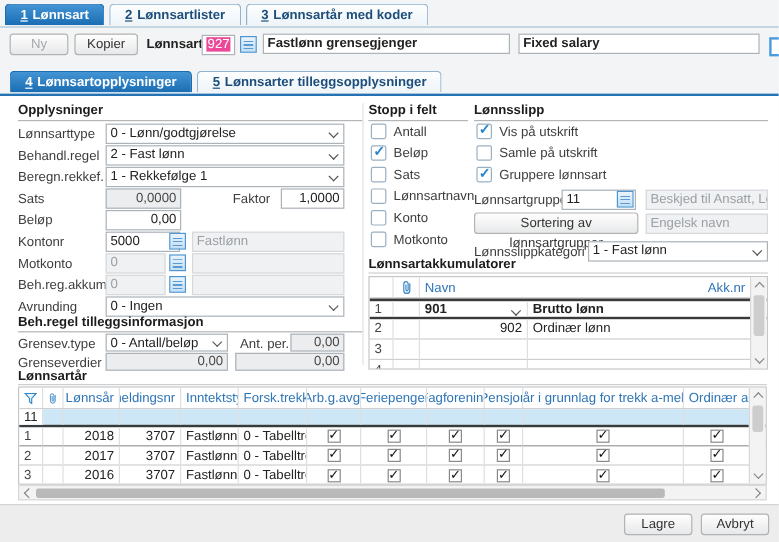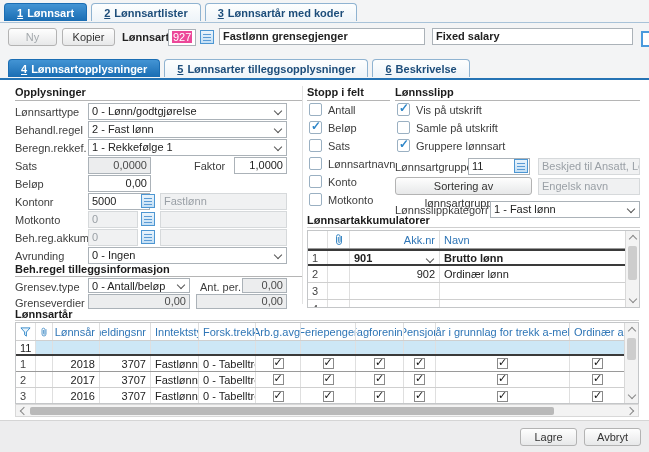--- a/index.html
+++ b/index.html
@@ -100,21 +100,20 @@
 <div class="abs" style="left:122px;top:31px;font-weight:bold;">Lønnsart</div>
 <div class="field" style="left:168px;top:29px;width:28px;"><span style="background:#ec4899;color:#fff;padding:0 1px;">927</span></div>
 <div class="gicon" style="left:200px;top:30px;"></div>
 <div class="field bold" style="left:219px;top:28px;width:206px;">Fastlønn grensegjenger</div>
 <div class="field bold" style="left:432px;top:28px;width:201px;">Fixed salary</div>
 <div class="minicb"></div>
 
 <div class="tabbar" style="left:8px;top:59px;">
   <div class="tab active"><span class="num">4</span><span>Lønnsartopplysninger</span></div>
   <div class="tab"><span class="num">5</span><span>Lønnsarter tilleggsopplysninger</span></div>
-  <div class="tab"><span class="num">6</span><span>Beskrivelse</span></div>
 </div>
 
 <div class="panel"></div>
 <div class="vdiv"></div>
 
 <div class="title" style="left:15px;top:86px;">Opplysninger</div>
 <div class="rule" style="left:15px;top:100px;width:287px;"></div>
 
 <div class="flabel" style="top:106px;">Lønnsarttype</div>
 <div class="dd" style="left:88px;top:103px;width:199px;"><span>0 - Lønn/godtgjørelse</span><span class="chev"></span></div>
@@ -219,22 +218,22 @@
 <div class="title" style="left:307px;top:214px;">Lønnsartakkumulatorer</div>
 <div class="rule" style="left:307px;top:227px;width:333px;background:#cfcfcf;"></div>
 <div class="tbl" style="left:307px;top:230px;width:333px;height:78px;">
   <div class="trow hdr" style="height:18px;border-bottom:1px solid #9a9a9a;">
     <div class="cell" style="width:20px;"></div>
     <div class="cell c" style="width:22px;">
         <svg width="10" height="13" viewBox="0 0 10 13">
           <path d="M7.5 3v6a2.5 2.5 0 0 1-5 0V3.5a1.8 1.8 0 0 1 3.6 0V8.5a.9.9 0 0 1-1.8 0V4" fill="none" stroke="#3b88c4" stroke-width="1"></path>
         </svg>
       </div>
+    <div class="cell" style="width:186px;border-right:none;">Navn</div>
     <div class="cell r" style="width:90px;">Akk.nr</div>
-    <div class="cell" style="width:186px;border-right:none;">Navn</div>
   </div>
   <div class="trow selrow darktop darksep" style="height:17px;">
     <div class="cell" style="width:20px;font-weight:normal;color:#444;">1</div>
     <div class="cell" style="width:22px;"></div>
     <div class="cell" style="width:90px;position:relative;">
         <span>901</span>
         <span class="chev" style="right:6px;top:5px;"></span>
       </div>
     <div class="cell" style="width:186px;border-right:none;">Brutto lønn</div>
   </div>

